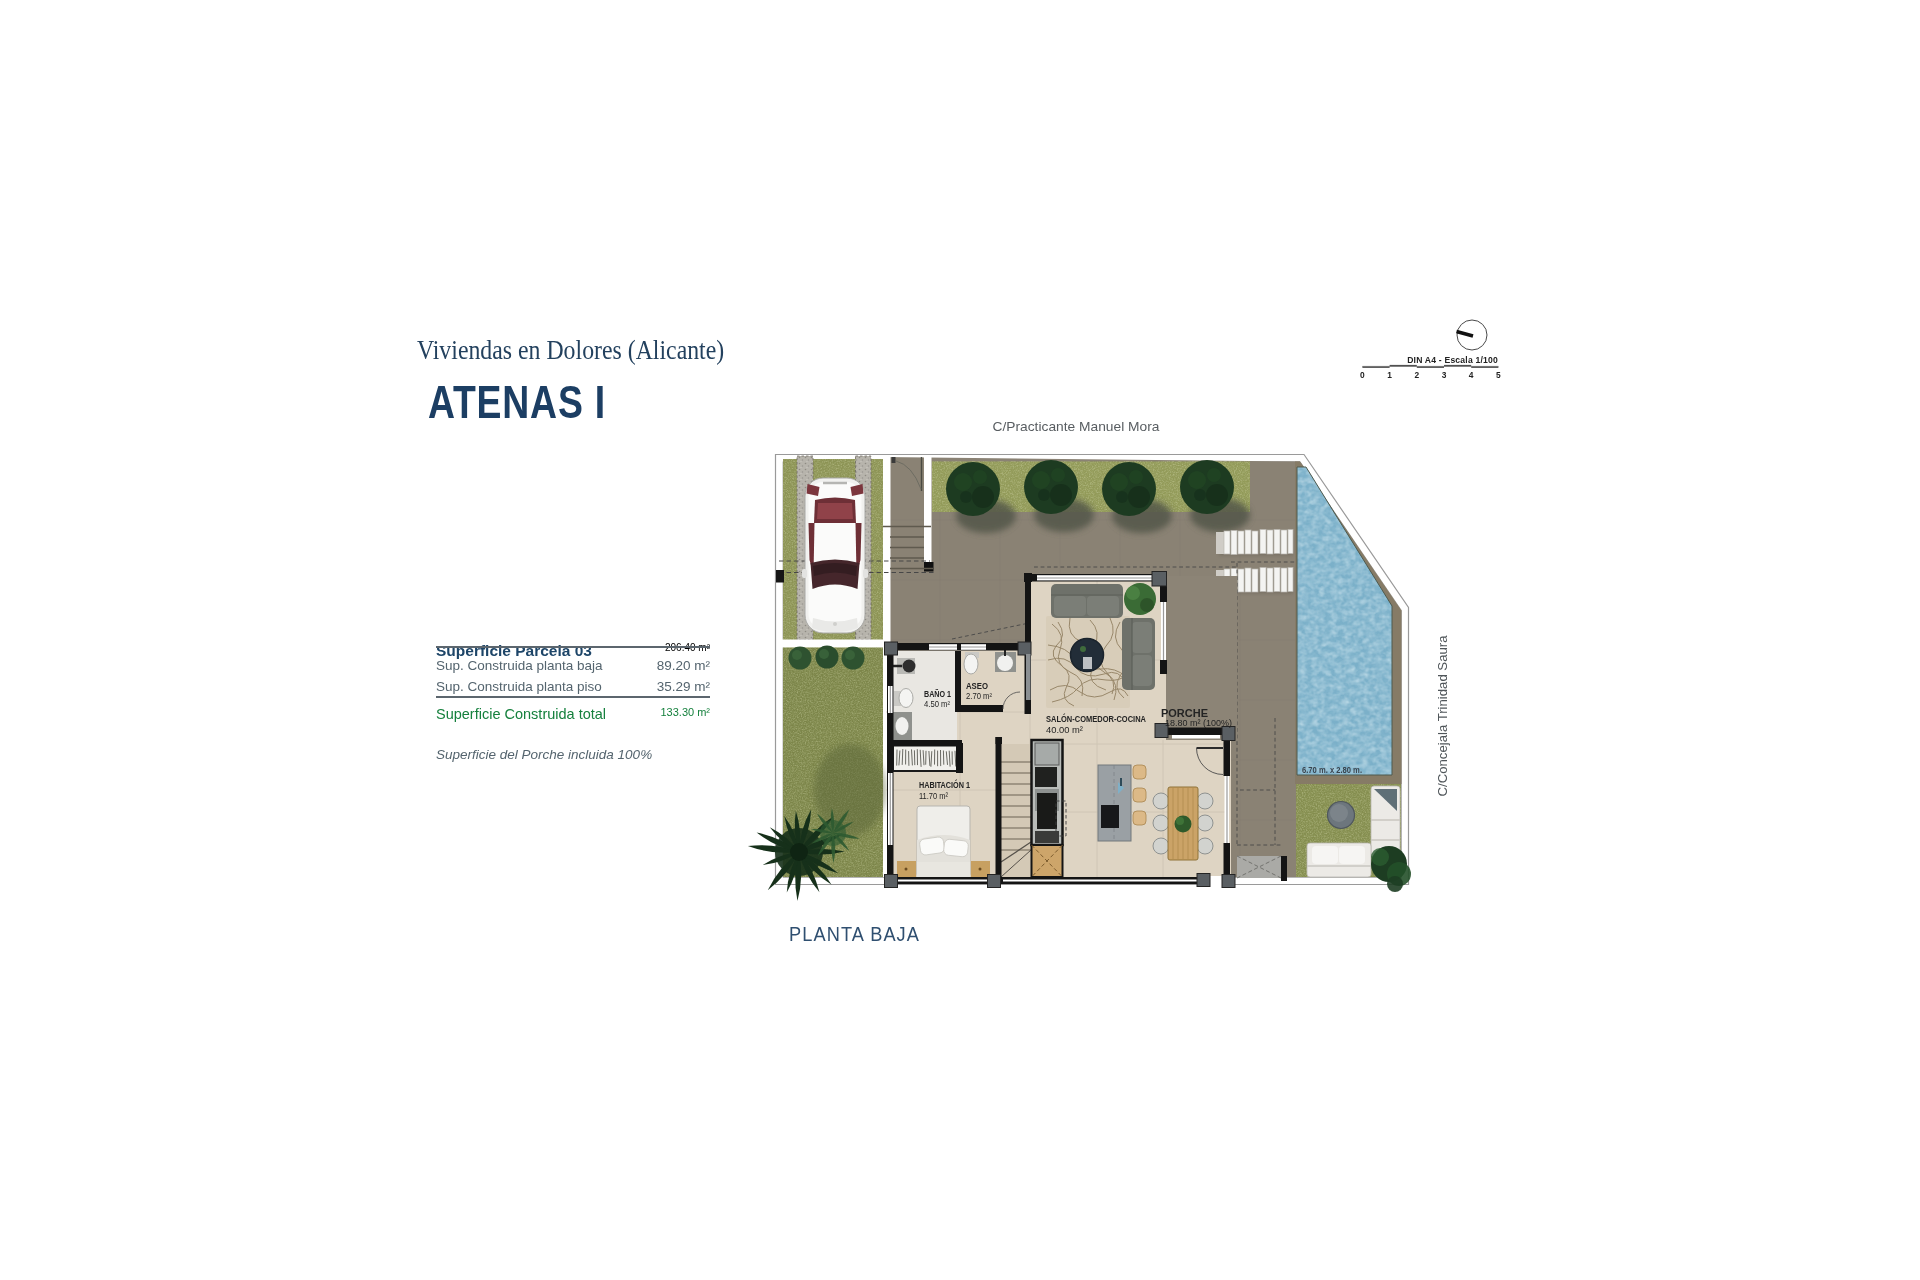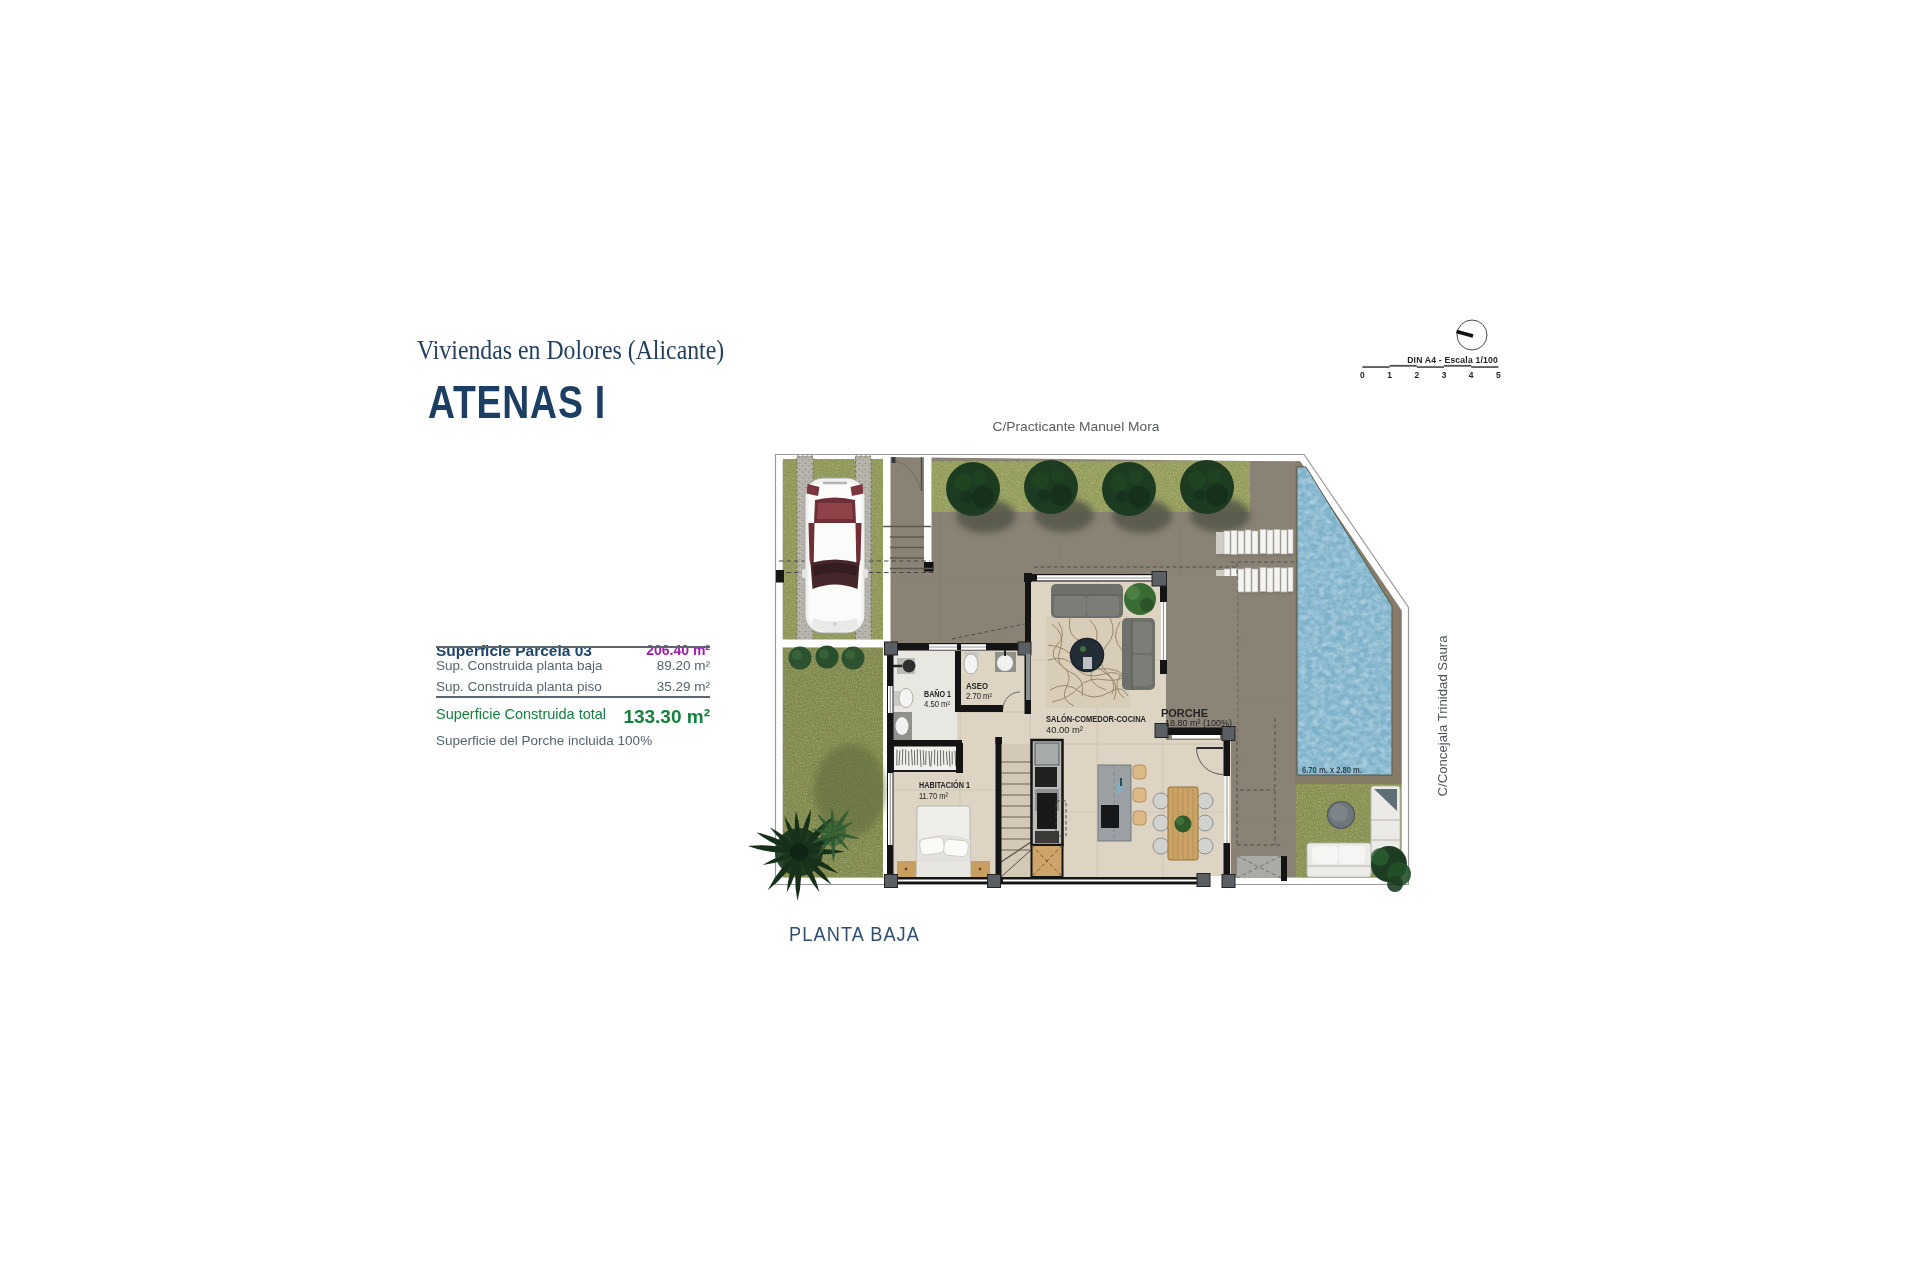--- a/index.html
+++ b/index.html
@@ -20,27 +20,27 @@
 </style>
 </head>
 <body>
 <div id="page">
 
   <div id="subtitle" class="abs">Viviendas en Dolores (Alicante)</div>
 
   <div id="title" class="abs">ATENAS I</div>
 
   <div id="tbl" class="abs">
-    <div class="trow" style="top:22px;font-size:15.5px;font-weight:bold;color:#1d4568;">Superficie Parcela 03<span class="tval" style="font-weight:bold;color:#a21caf;font-size:14px;">206.40 m²</span></div>
+    <div class="trow" style="top:22px;font-size:15.5px;font-weight:bold;color:#1d4568;">Superficie Parcela 03<span class="tval" style="font-weight:normal;color:#000000;font-size:10px;">206.40 m²</span></div>
     <div class="rule" style="top:26px;"></div>
     <div class="trow" style="top:38px;">Sup. Construida planta baja<span class="tval">89.20 m²</span></div>
     <div class="trow" style="top:59px;">Sup. Construida planta piso<span class="tval">35.29 m²</span></div>
     <div class="rule" style="top:76px;"></div>
-    <div class="trow" style="top:86px;font-size:14.5px;color:#15803d;">Superficie Construida total<span class="tval" style="font-size:19px;font-weight:bold;">133.30 m²</span></div>
-    <div class="trow" style="top:113px;">Superficie del Porche incluida 100%</div>
+    <div class="trow" style="top:86px;font-size:14.5px;color:#15803d;">Superficie Construida total<span class="tval" style="font-size:11px;">133.30 m²</span></div>
+    <div class="trow" style="top:127px;font-style:italic;">Superficie del Porche incluida 100%</div>
   </div>
 
   <div id="plantabaja" class="abs">PLANTA BAJA</div>
   <svg class="abs" style="left:0;top:0;" width="1920" height="1280" viewBox="0 0 1920 1280">
   <defs>
     <pattern id="grass" width="6" height="6" patternUnits="userSpaceOnUse">
       <rect width="6" height="6" fill="#8a9153"></rect>
       <circle cx="1.2" cy="1.8" r="0.7" fill="#9ba35f"></circle>
       <circle cx="4.4" cy="4.8" r="0.7" fill="#707b41"></circle>
       <circle cx="4" cy="0.8" r="0.6" fill="#7d874b"></circle>

